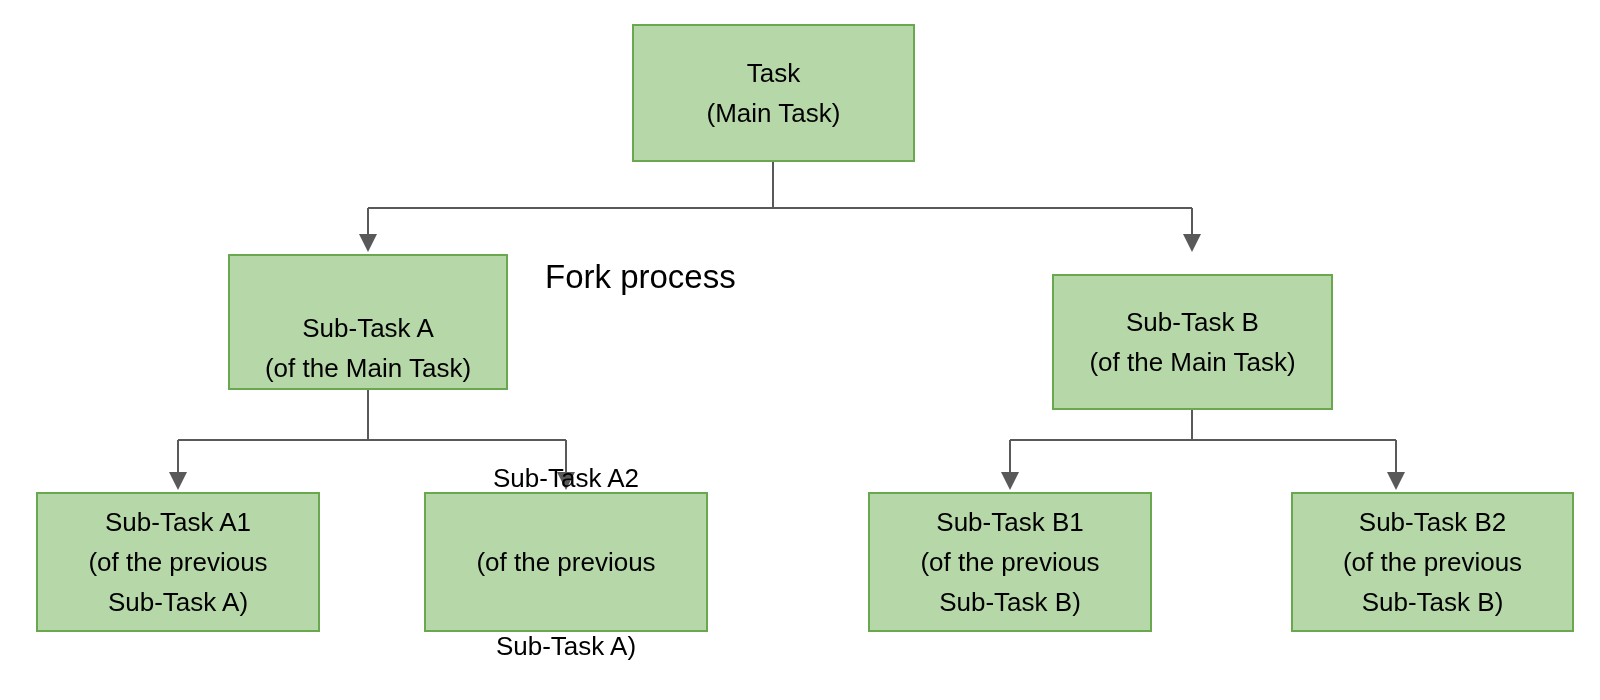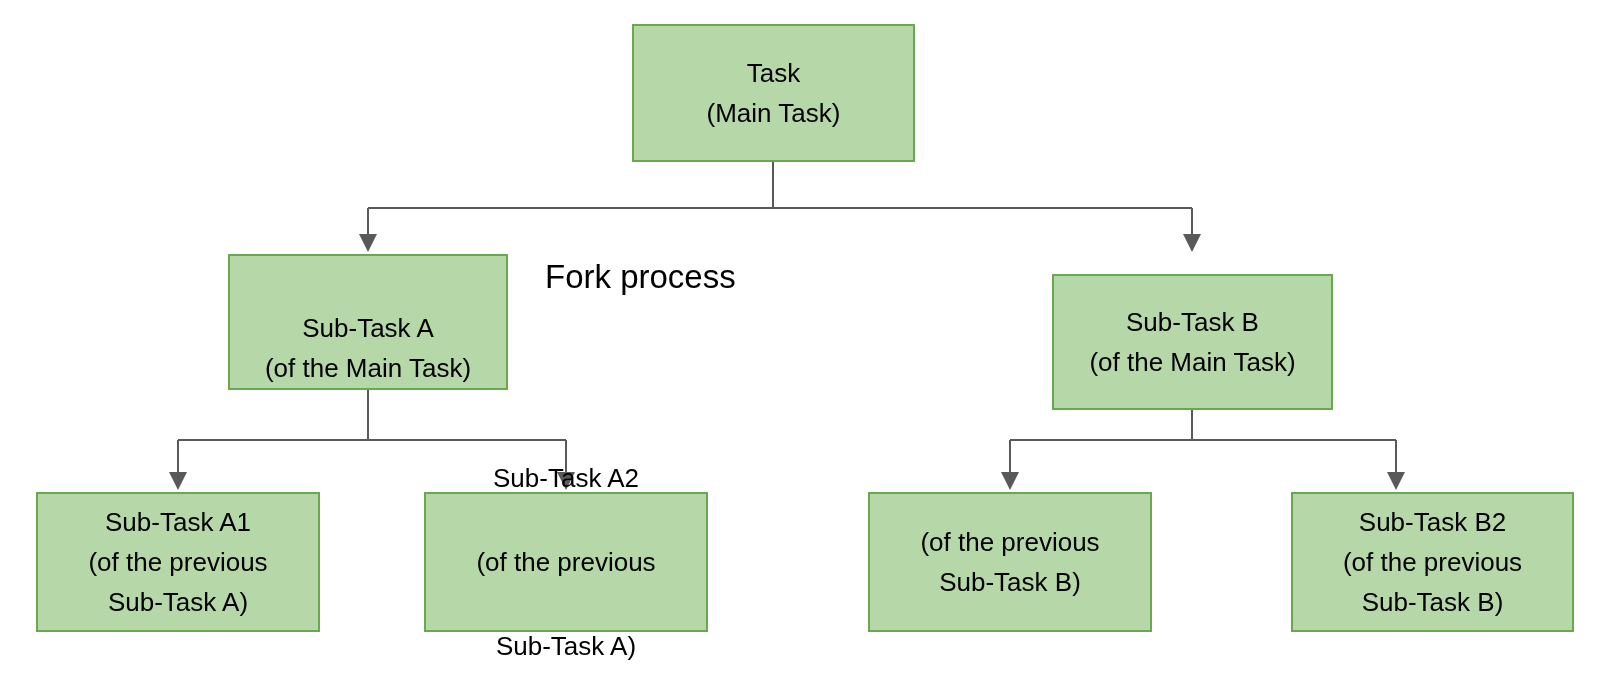--- a/index.html
+++ b/index.html
@@ -109,20 +109,21 @@
     <div>Sub-Task A)</div>
   </div>
 
   <div class="node node-sub-a2">
     <div>Sub-Task A2</div>
     <div>(of the previous</div>
     <div>Sub-Task A)</div>
   </div>
 
   <div class="node node-sub-b1">
+    <div>Sub-Task B1</div>
     <div>(of the previous</div>
     <div>Sub-Task B)</div>
   </div>
 
   <div class="node node-sub-b2">
     <div>Sub-Task B2</div>
     <div>(of the previous</div>
     <div>Sub-Task B)</div>
   </div>
 

